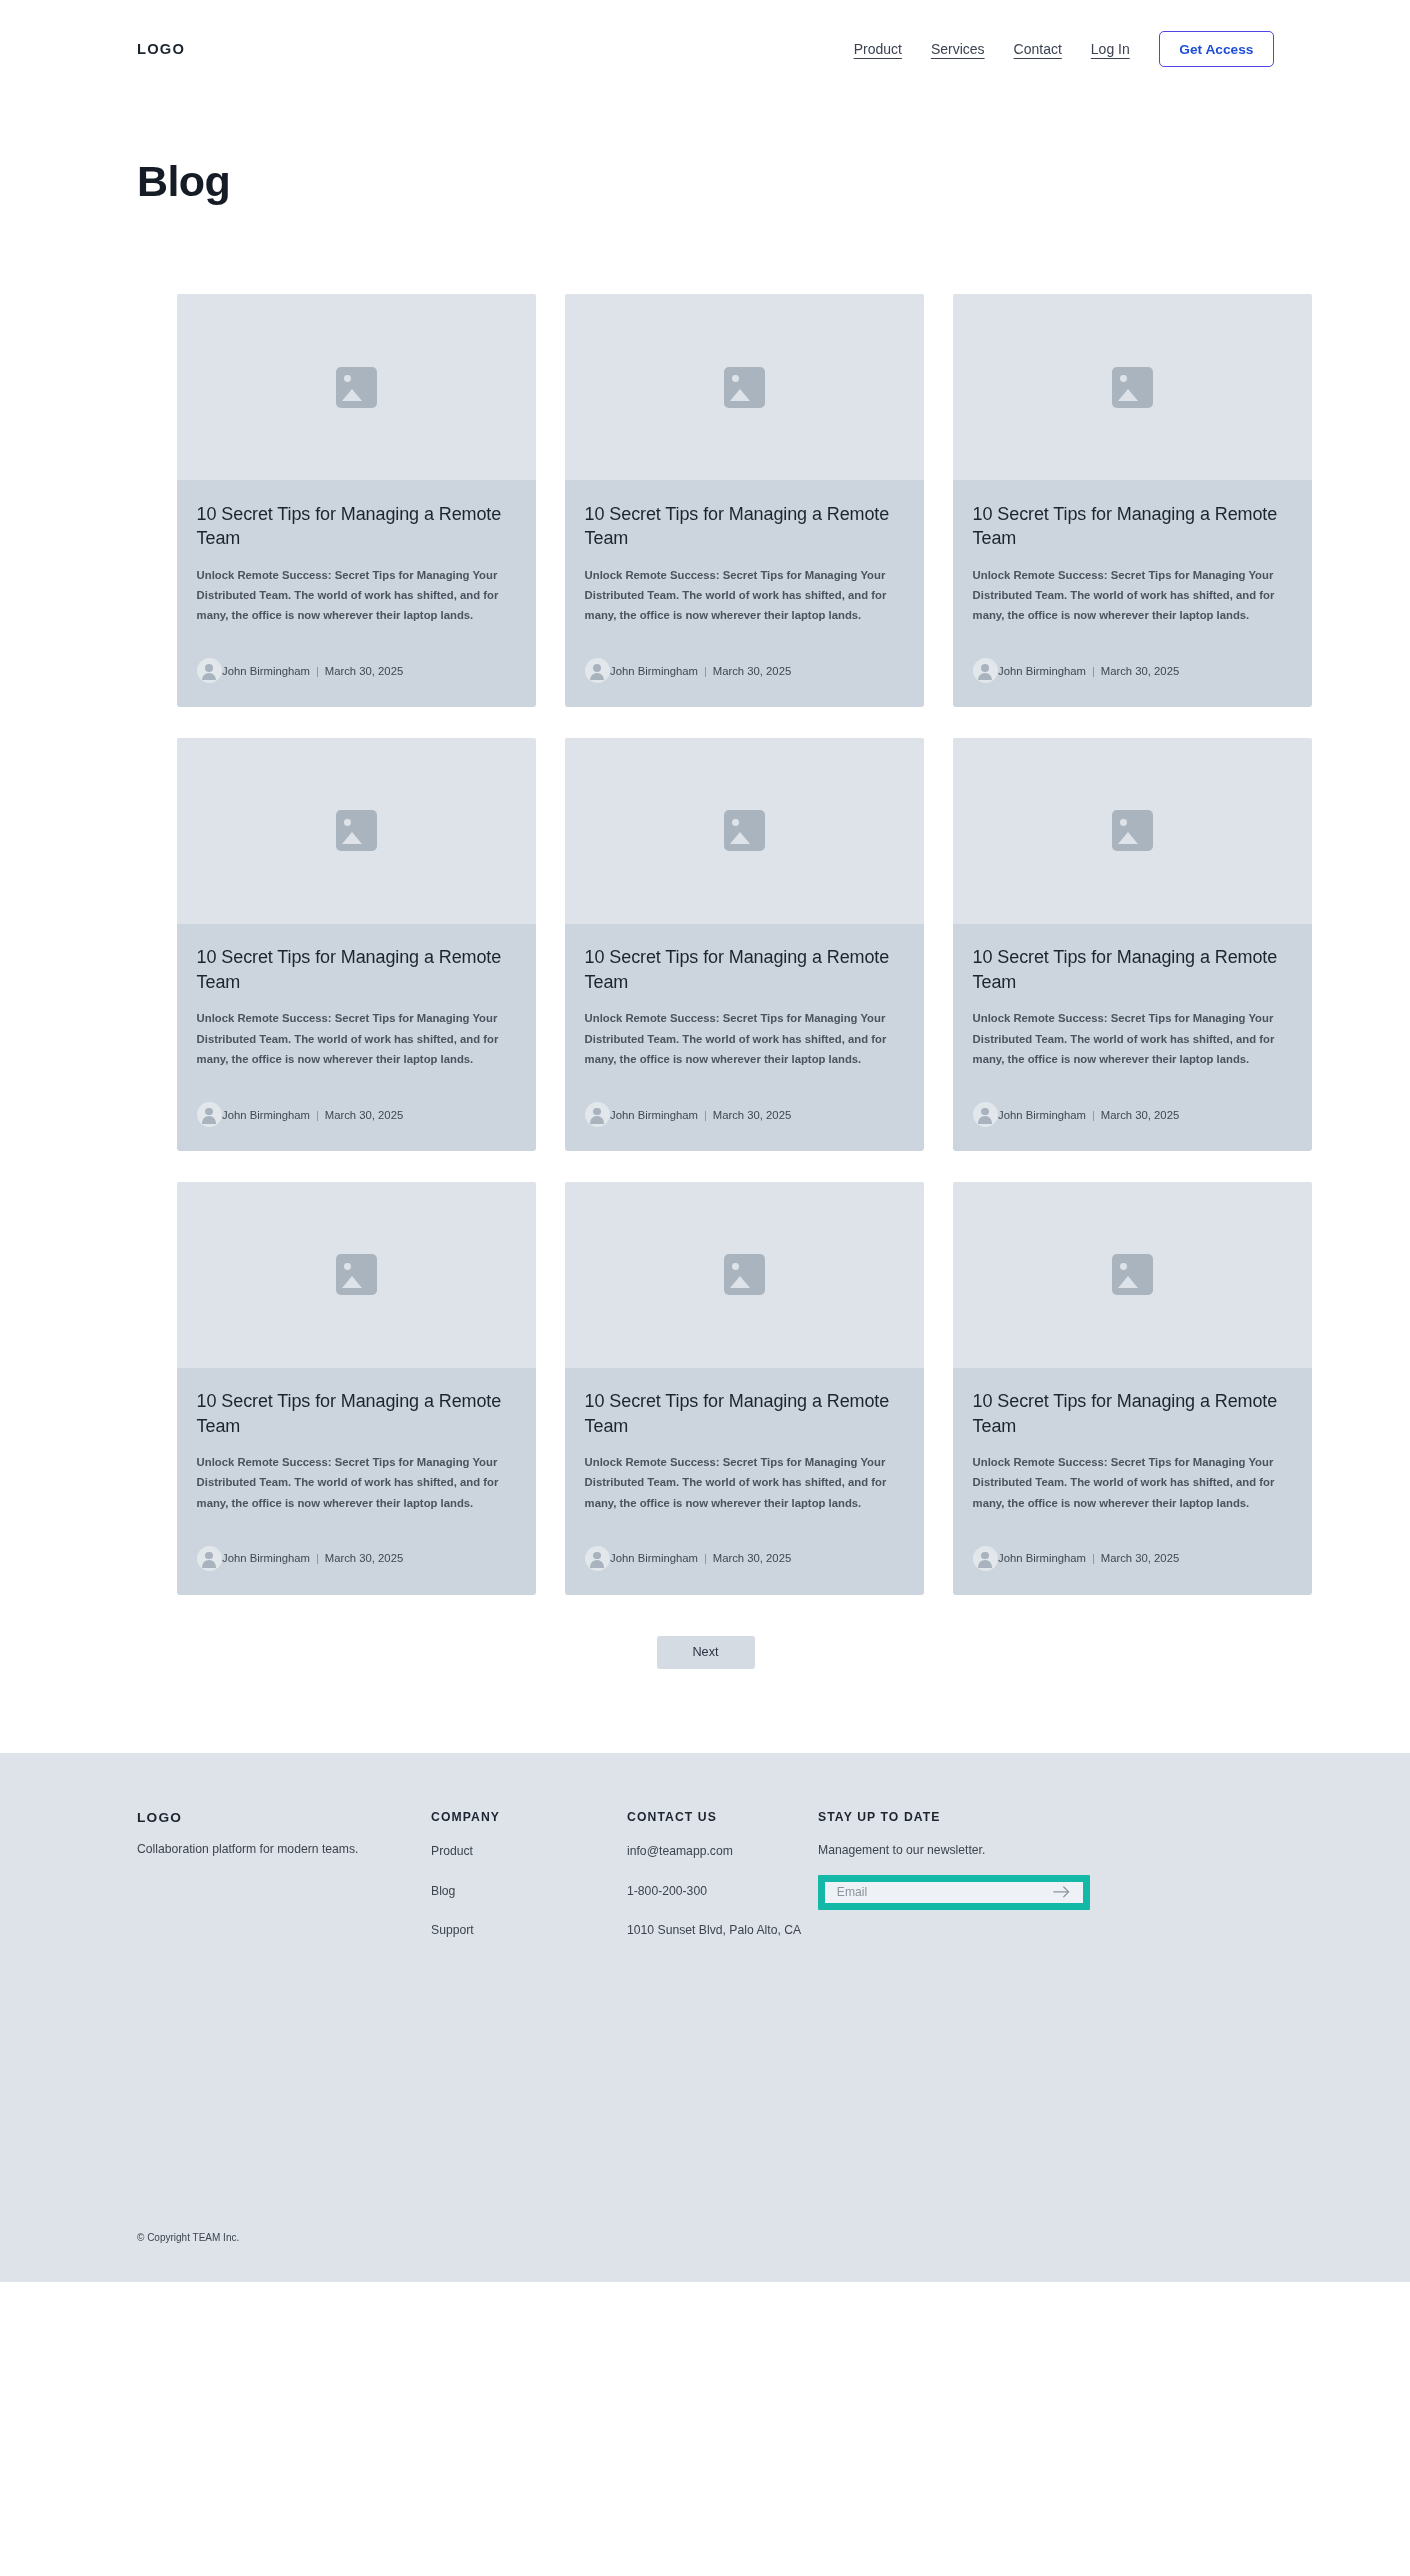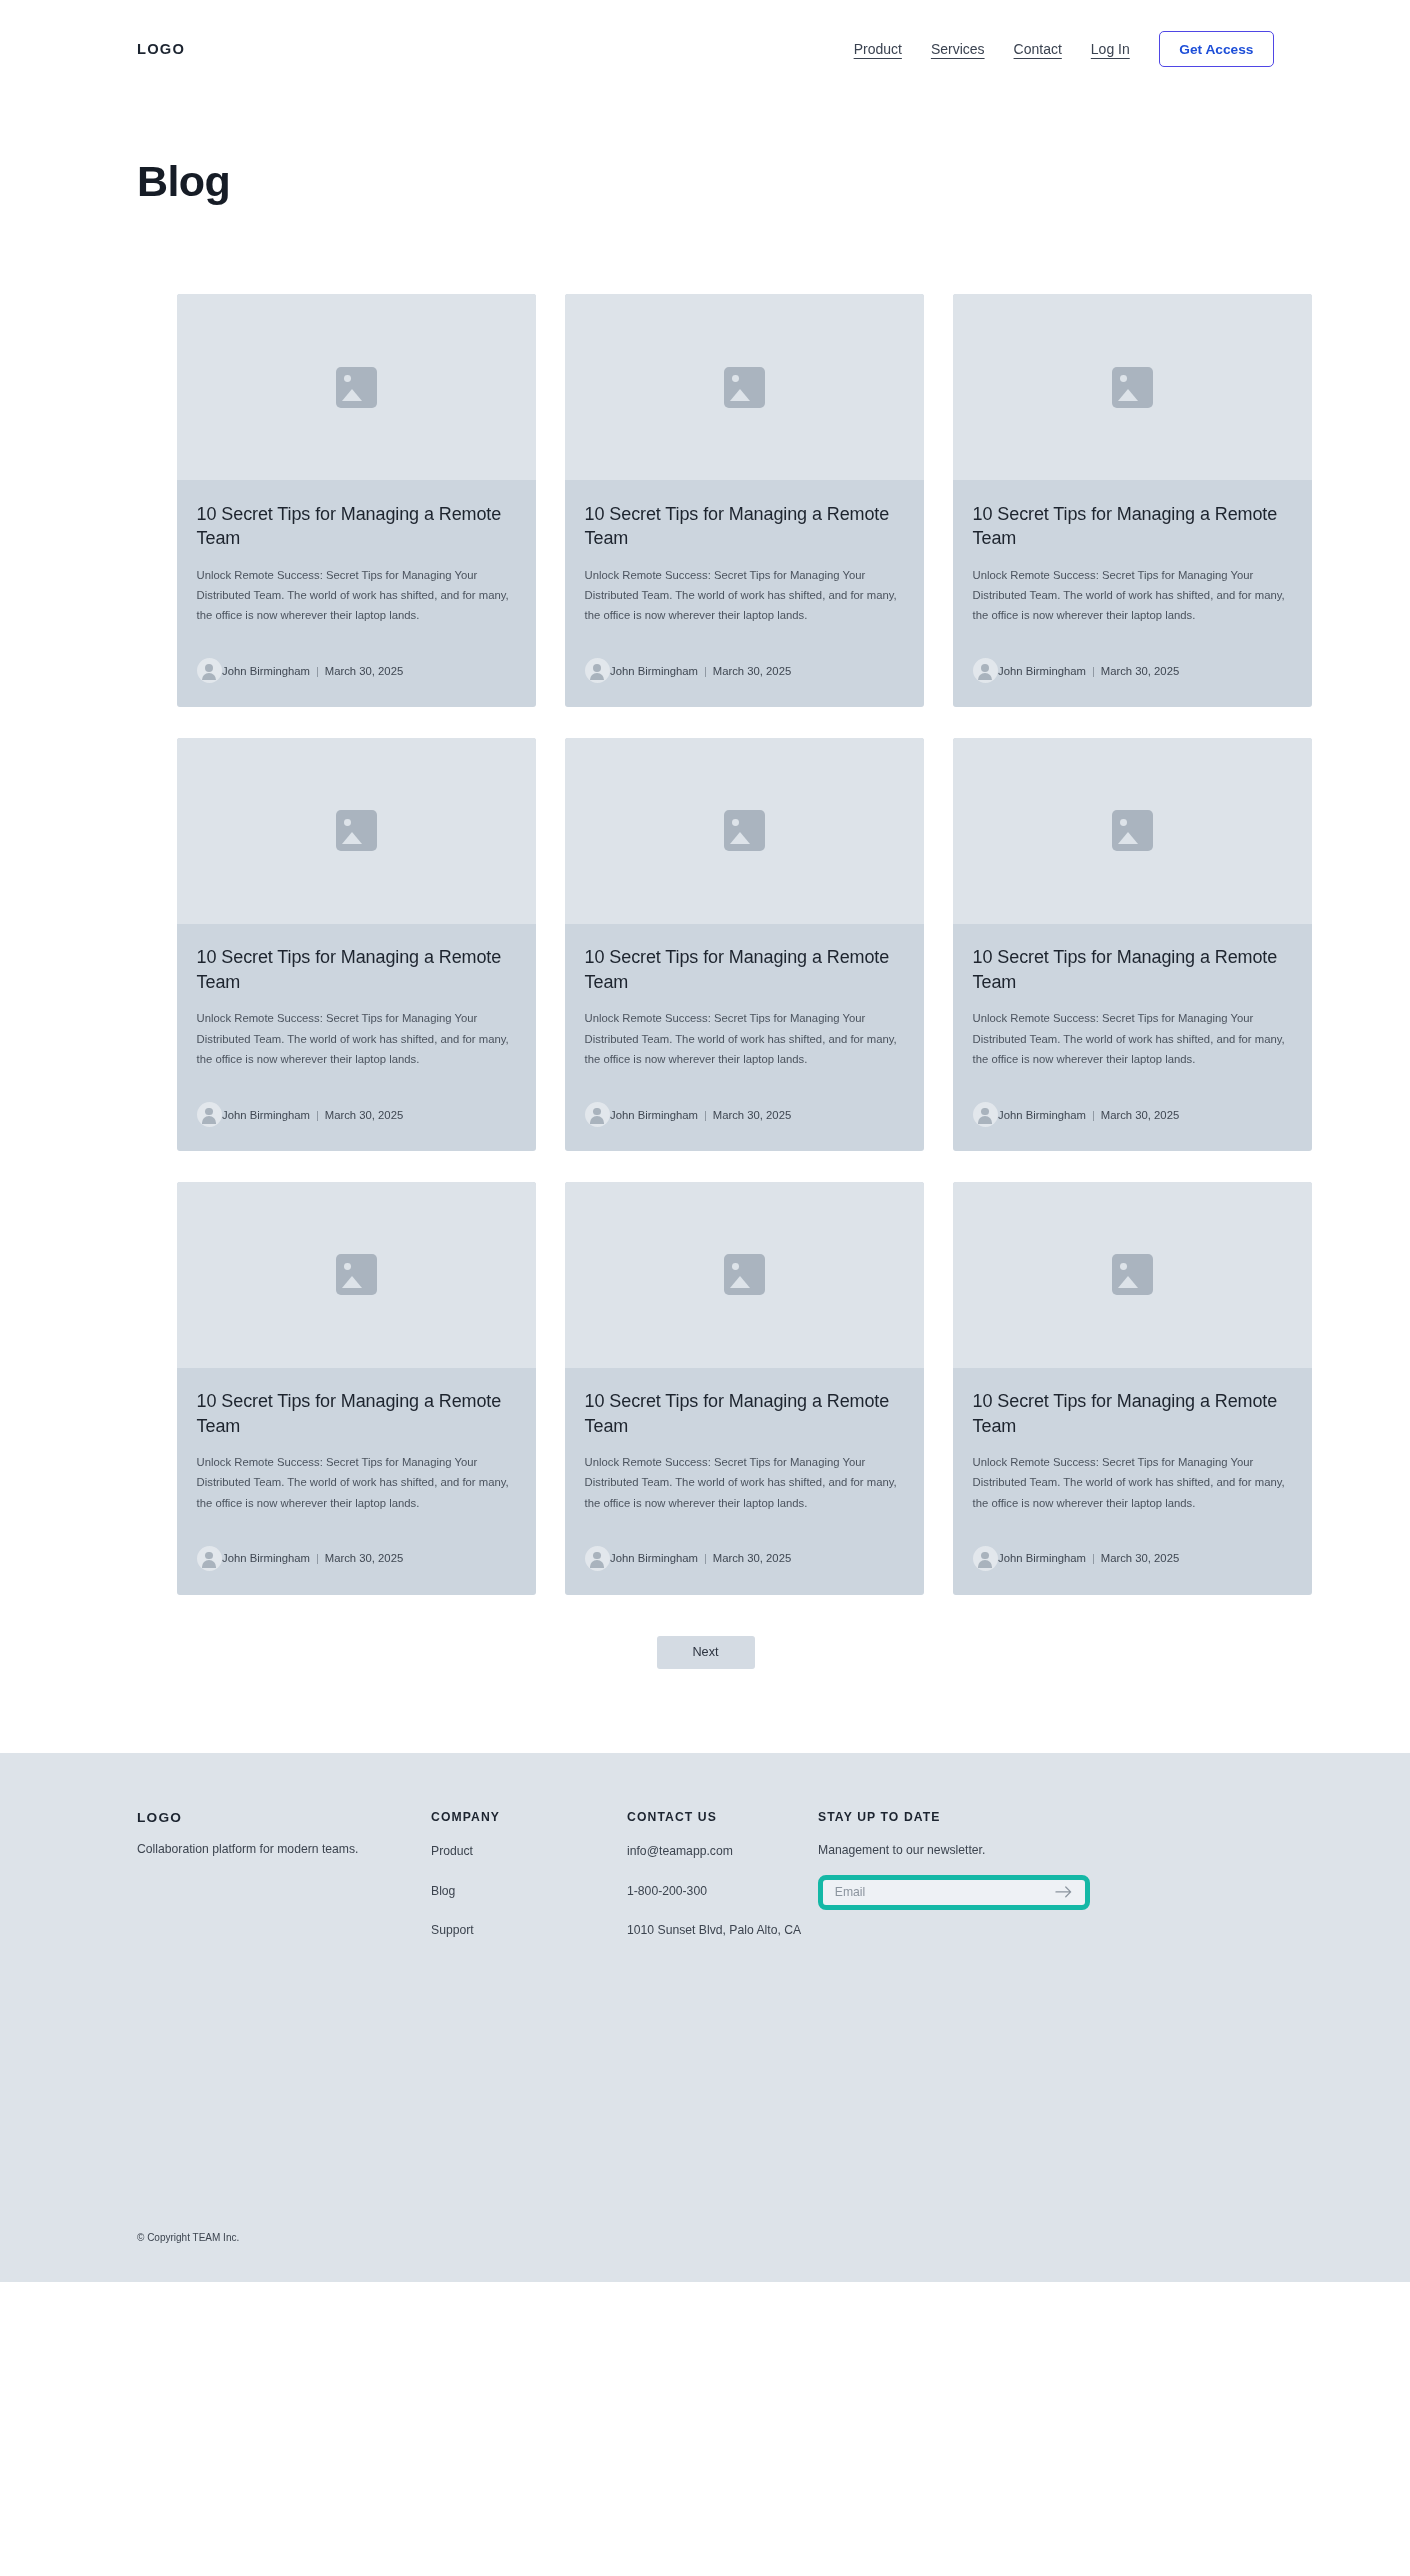--- a/index.html
+++ b/index.html
@@ -121,20 +121,21 @@
     line-height: 1.37;
     color: #1d242e;
     font-weight: normal;
     letter-spacing: -0.1px;
   }
   .card-excerpt {
     margin-top: 13.7px;
     font-size: 11.3px;
     line-height: 1.78;
     color: #4b535e;
+    font-weight: bold;
   }
   .card-meta {
     display: flex;
     align-items: center;
     padding: 0 19.6px 23.5px 19.6px;
     margin-top: 33px;
     gap: 0;
   }
   .avatar {
     width: 25.5px; height: 25.5px;
@@ -228,22 +229,22 @@
   .news-sub {
     margin-top: 19.6px;
     font-size: 12.2px;
     color: #3c444f;
   }
   .news-form {
     margin-top: 17.6px;
     width: 272px;
     height: 35px;
     background: #eef1f5;
-    border: 5px solid #14b8a6;
-    border-radius: 8px;
+    border: 7px solid #14b8a6;
+    border-radius: 1px;
     display: flex;
     align-items: center;
     padding: 0 11.8px;
   }
   .news-input {
     flex: 1;
     border: none;
     outline: none;
     background: transparent;
     font-size: 12.2px;

